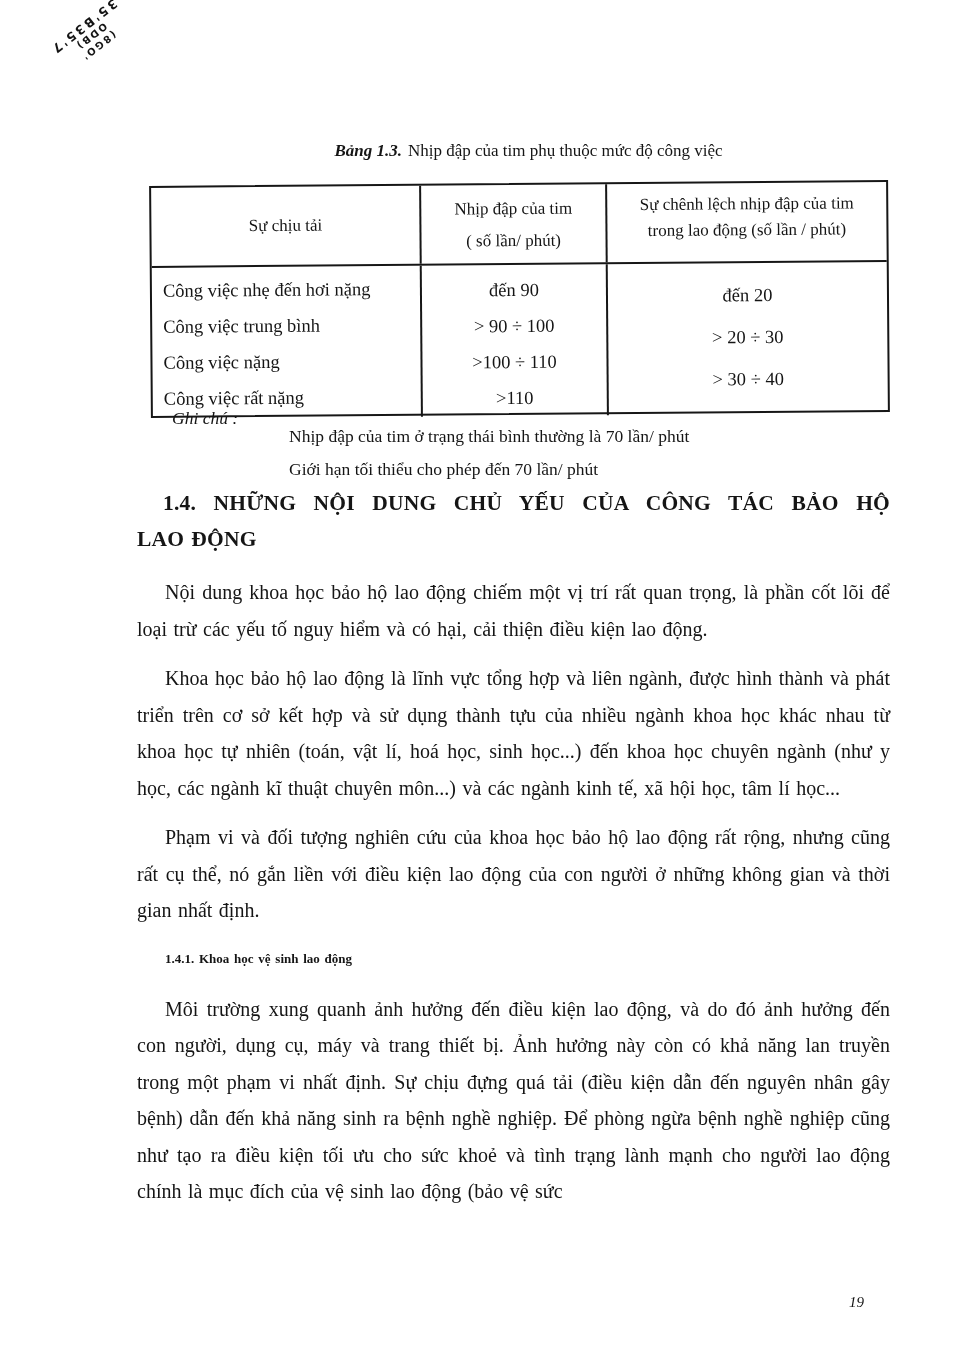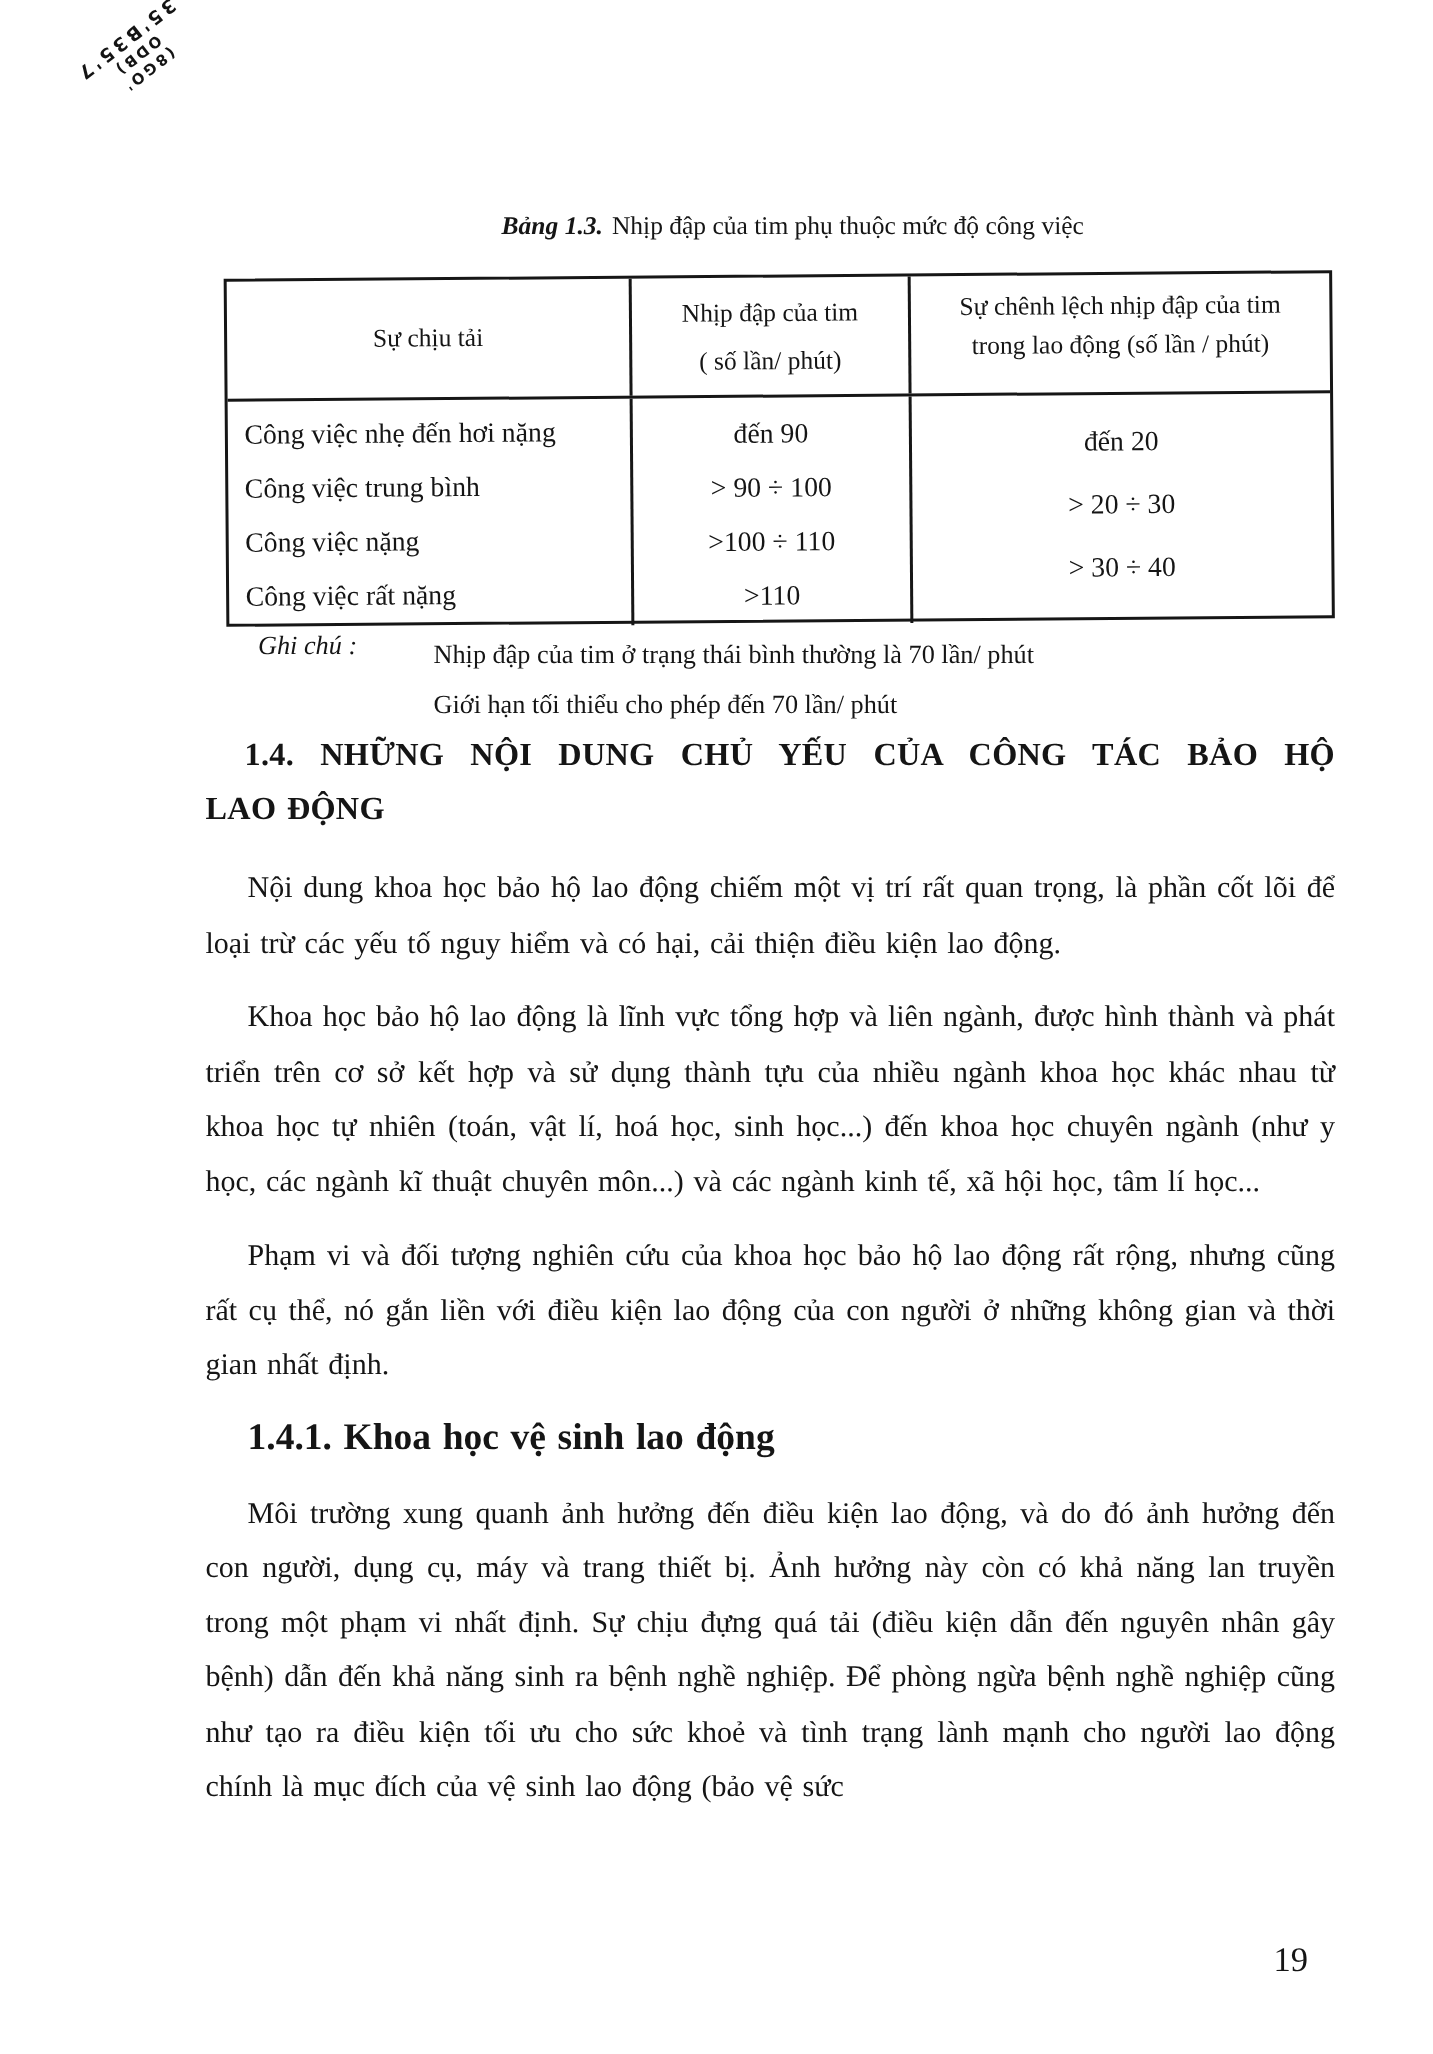--- a/index.html
+++ b/index.html
@@ -51,40 +51,41 @@
   .bodycol { padding-top:5px; }
   .bodycol.c1 { padding-left:11px; }
   .bodycol.c1 .bcell { line-height:36px; font-size:18.5px; text-align:left; white-space:nowrap; }
   .bodycol.c2 .bcell { line-height:36px; font-size:18.5px; text-align:center; }
   .bodycol.c2 { padding-top:7px; }
   .bodycol.c3 { padding-top:11px; }
   .bodycol.c3 .bcell { line-height:42px; font-size:18.5px; text-align:center; }
 
   
   .notes-label {
-    position:absolute; left:172px; top:420px;
+    position:absolute; left:172px; top:408px;
     font-style:italic; font-size:17.5px;
   }
   .note-0 { position:absolute; left:289px; top:426px; font-size:17.5px; }
   .note-1 { position:absolute; left:289px; top:459px; font-size:17.5px; }
 
   
   .content {
     position:absolute; left:137px; top:485px; width:753px;
     font-size:20px; line-height:36.5px;
     text-align:justify; word-spacing:1.5px;
   }
   .h2 { font-weight:bold; font-size:21.5px; line-height:36px; margin-bottom:17px; letter-spacing:0.2px; }
   .h2-line1 { text-align:justify; text-align-last:justify; text-indent:26px; }
   .content p { text-indent:28px; margin-bottom:13px; }
-  .h3 { font-weight:bold; font-size:25px; line-height:34px; margin:9px 0 15px 0; text-indent:28px; }
+  .h3 { font-weight:bold; font-size:13px; line-height:34px; margin:9px 0 15px 0; text-indent:28px; }
 
   .page-number {
     position:absolute; left:849px; top:1294px;
-    font-size:23px;
+    font-size:15px;
+    font-style:italic;
   }
 </style>
 </head>
 <body>
 
 <div class="page">
 
   <div class="stamp">
     <div>(8GO'</div>
     <div>ODB)</div>

